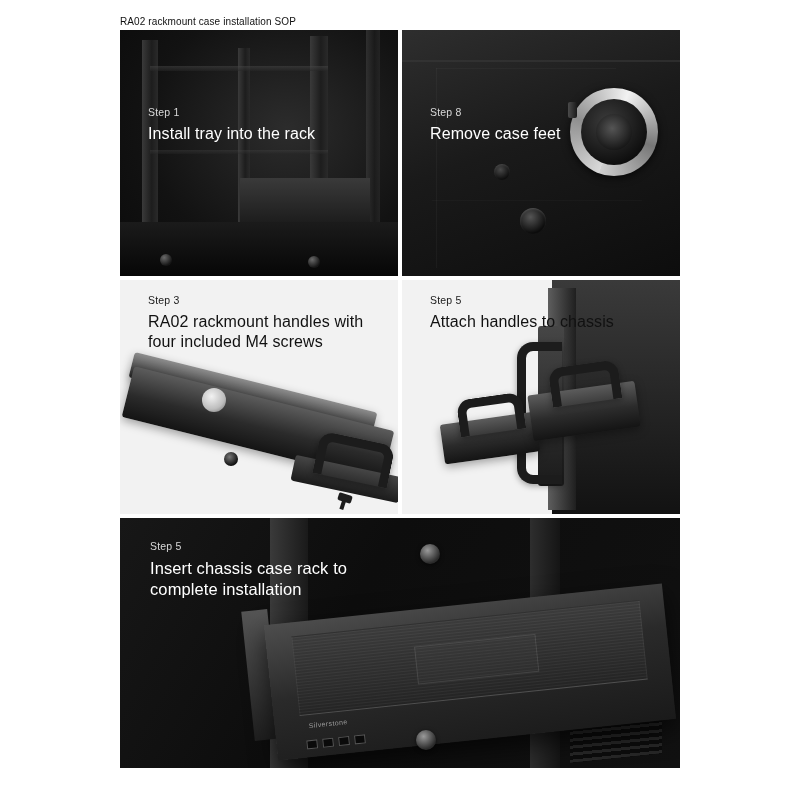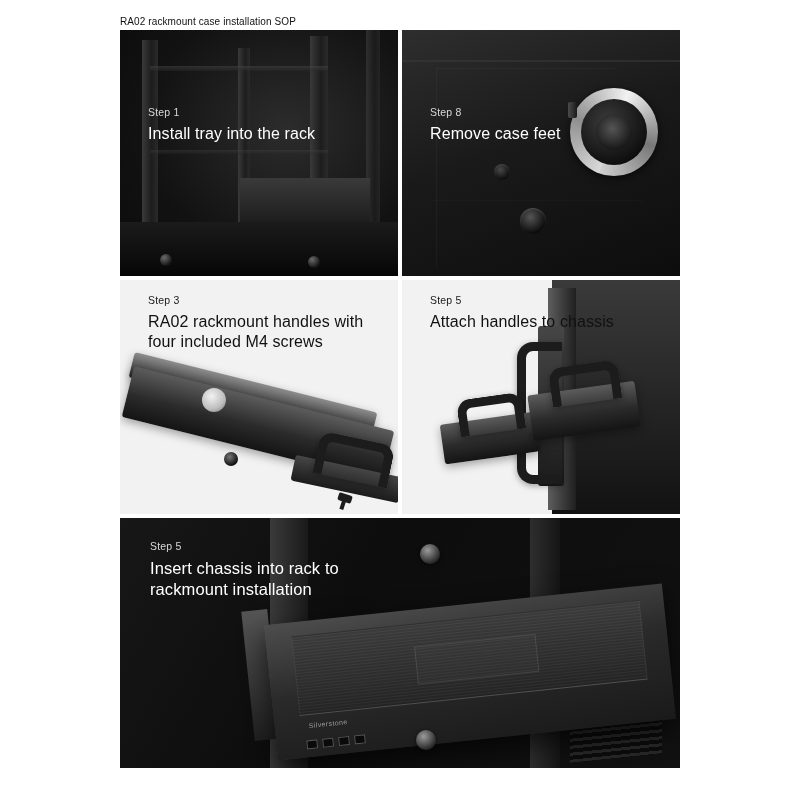--- a/index.html
+++ b/index.html
@@ -383,19 +383,19 @@
             <div class="port"></div>
             <div class="port"></div>
           </div>
         </div>
 
         <div class="thumb-screw" style="left:300px;top:26px;"></div>
         <div class="thumb-screw" style="left:296px;top:212px;"></div>
 
         <div class="caption light-text p5">
           <div class="step">Step 5</div>
-          <div class="text">Insert chassis into rack to rackmount installation</div>
+          <div class="text">Insert chassis case rack to complete installation</div>
         </div>
       </div>
     </div>
 
   </div>
 </div>
 
 </body></html>

